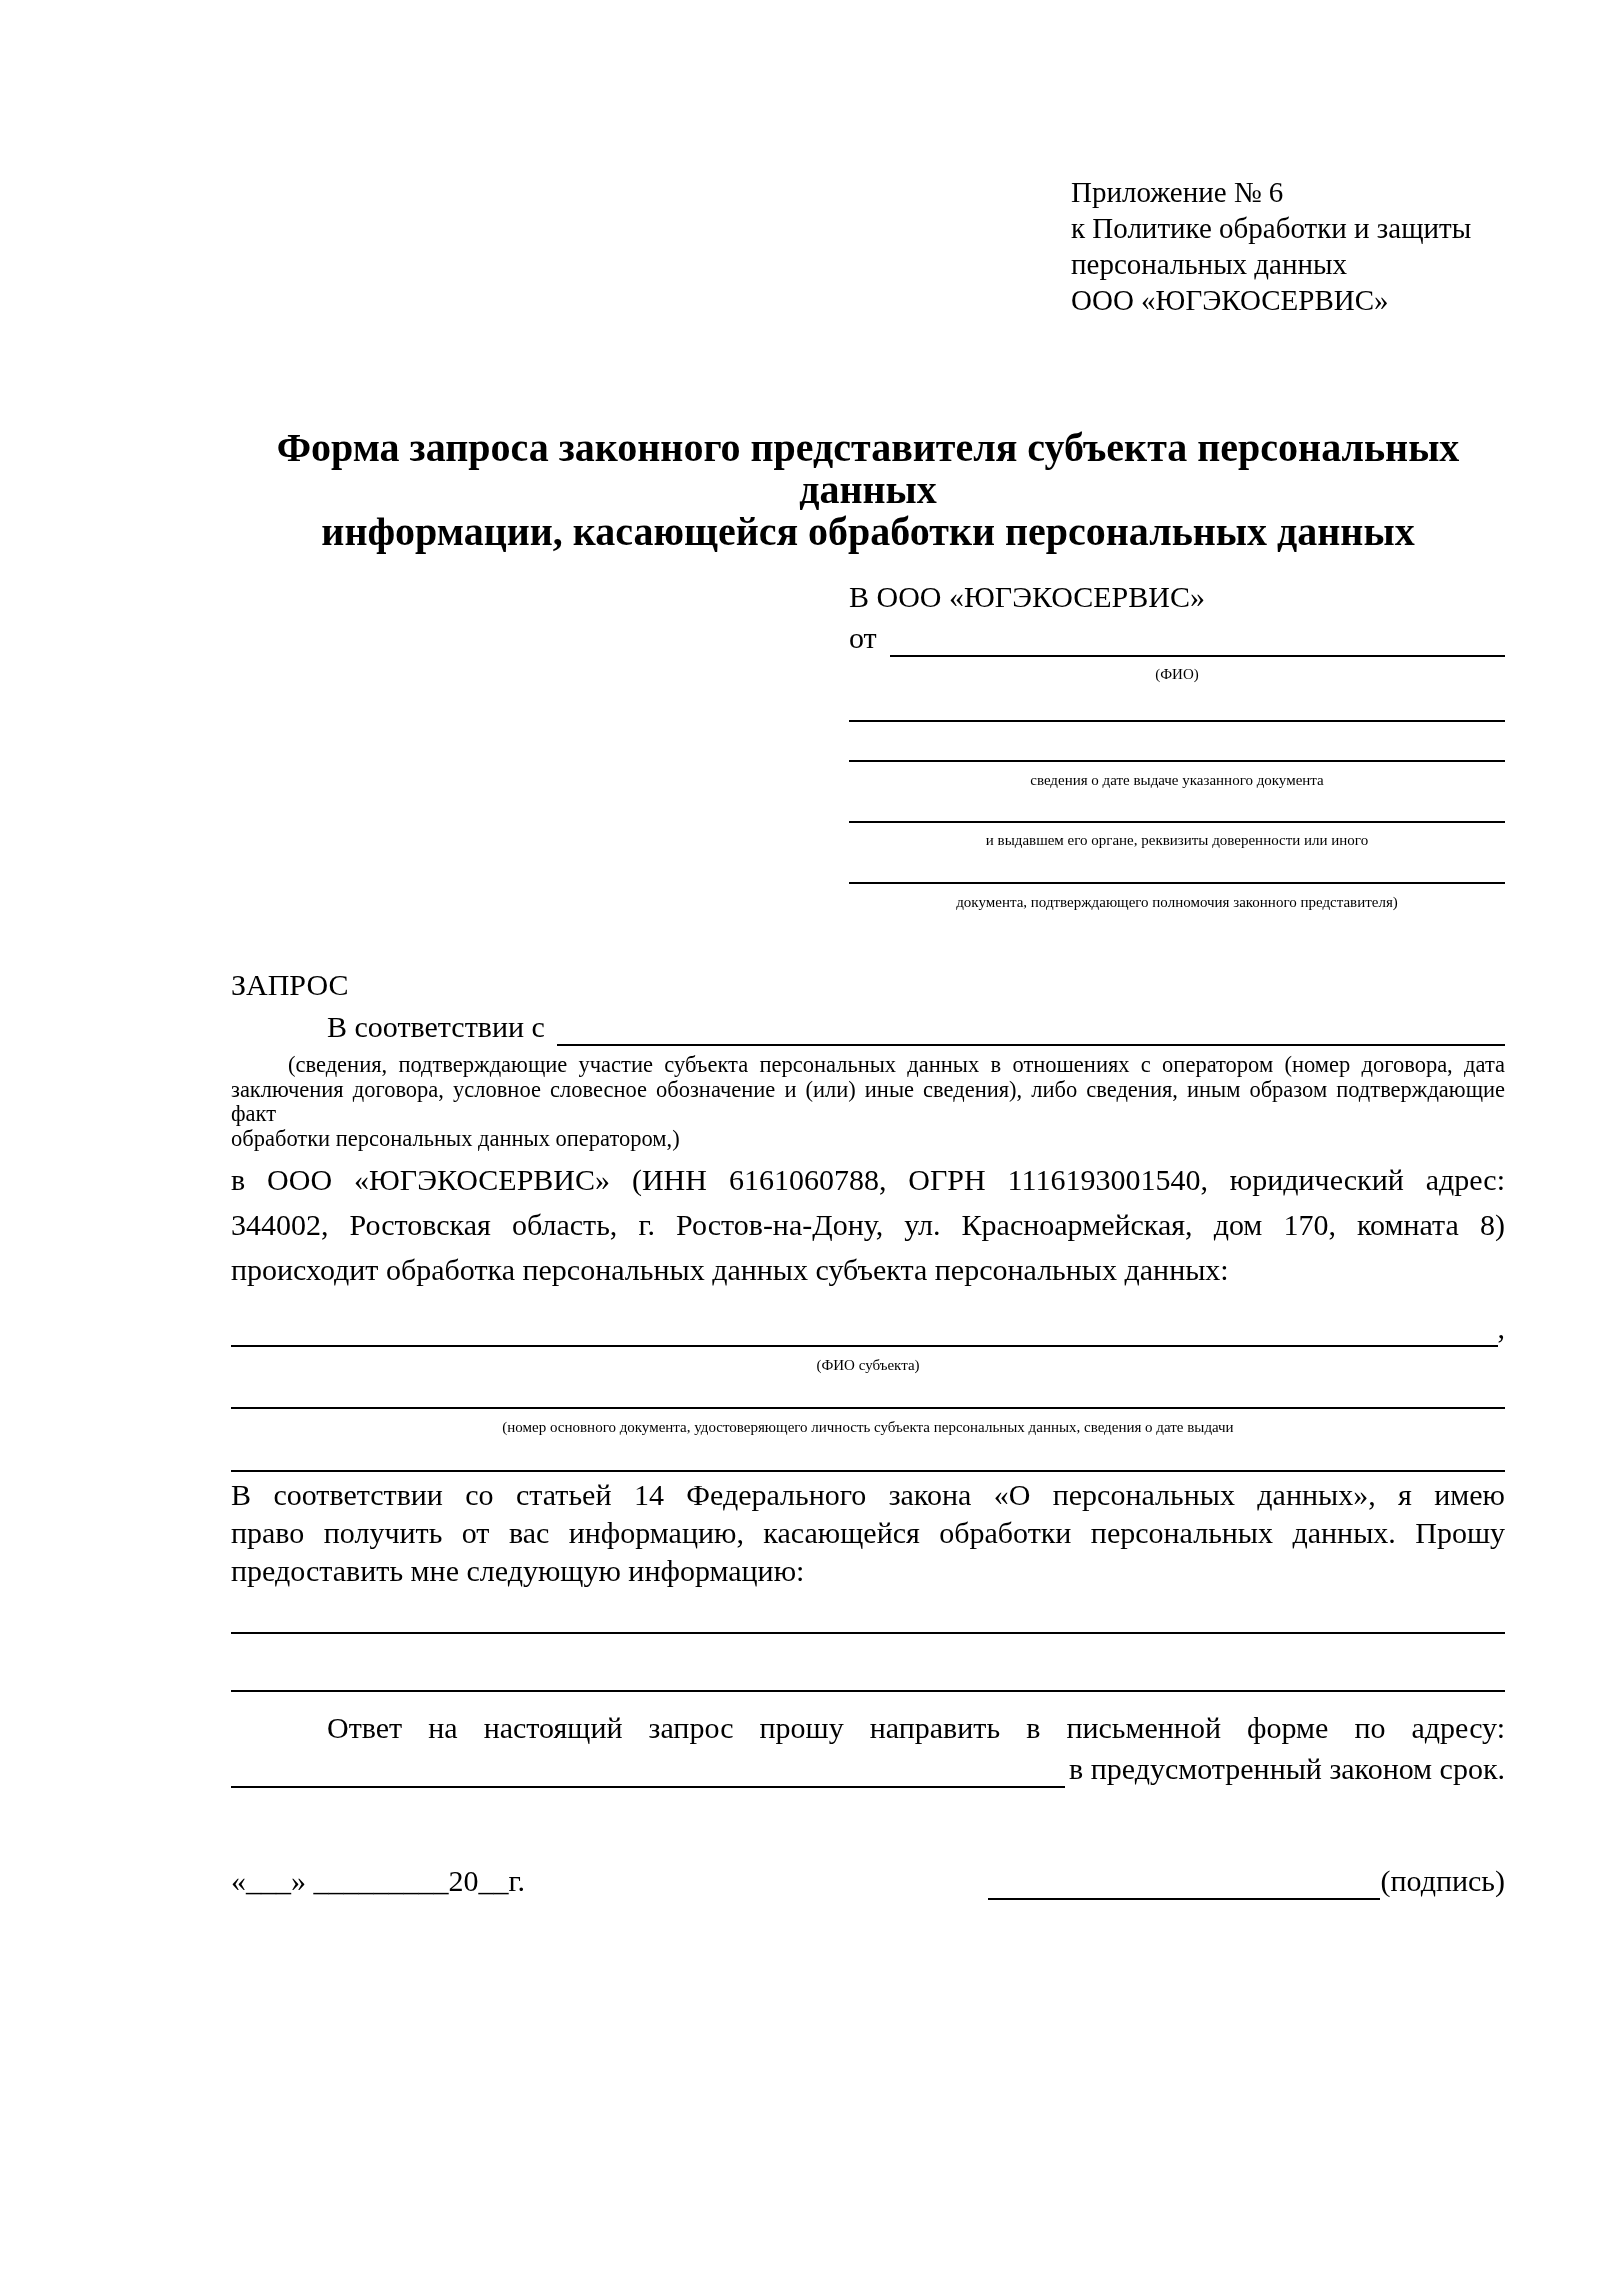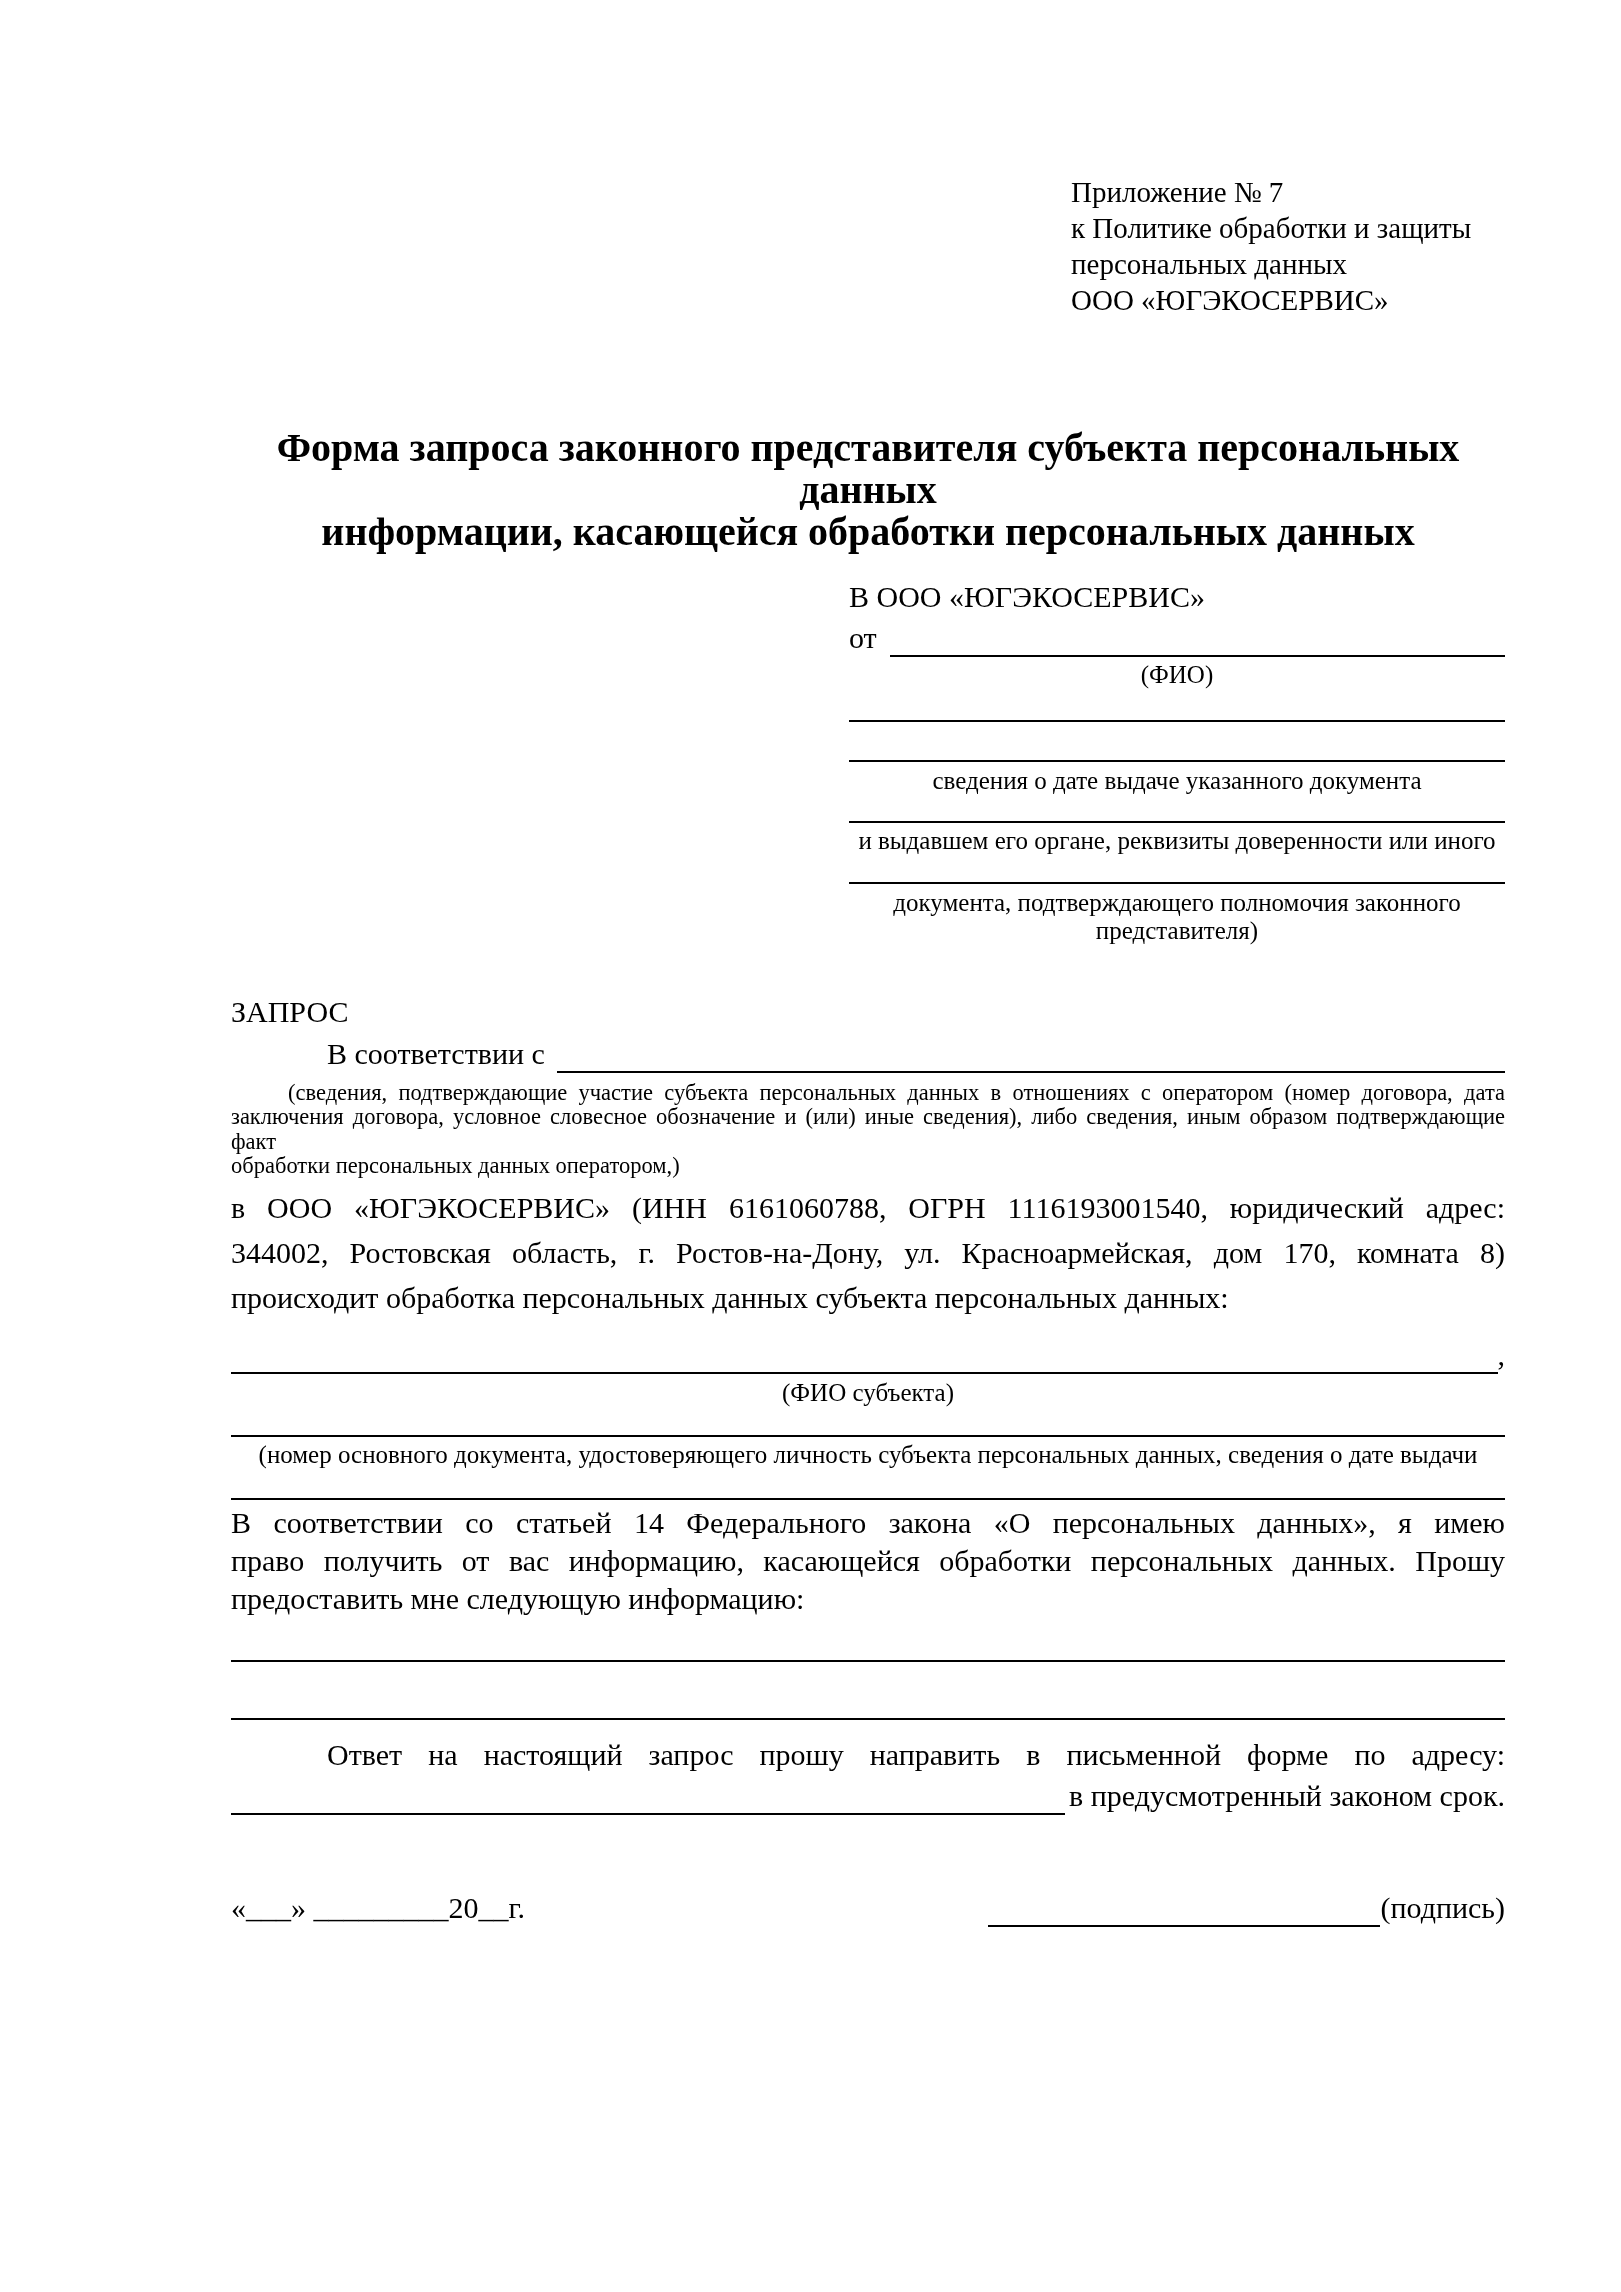--- a/index.html
+++ b/index.html
@@ -33,21 +33,21 @@
   .addr{
     margin-left:618px;
     margin-top:23.5px;
     width:656px;
   }
   .from-row{display:flex;align-items:flex-end;height:41px;}
   .from-row .lbl{flex:0 0 auto;}
   .uline{border-bottom:2.9px solid #000;}
   .from-row .uline{flex:1 1 auto;margin-left:13.7px;height:33px;}
   .cap{
-    font-size:25px;
+    font-size:15px;
     line-height:27.4px;
     text-align:center;
   }
   .cap.mt{margin-top:4.9px;}
   .blankline{height:0;border-bottom:2.9px solid #000;}
   .addr .b1{margin-top:31px;}
   .addr .b2{margin-top:38px;}
   .addr .b3{margin-top:26.5px;}
   .addr .b4{margin-top:27.4px;}
   
@@ -93,21 +93,21 @@
   }
   .sig{display:flex;align-items:flex-end;}
   .sig .uline{width:392px;height:33px;}
 </style>
 </head>
 <body>
 
 <div class="page">
 
   <div class="header-block">
-    <div>Приложение № 7</div>
+    <div>Приложение № 6</div>
     <div>к Политике обработки и защиты</div>
     <div>персональных данных</div>
     <div>ООО «ЮГЭКОСЕРВИС»</div>
   </div>
 
   <div class="doc-title">
     <div>Форма запроса законного представителя субъекта персональных данных</div>
     <div>информации, касающейся обработки персональных данных</div>
   </div>
 

